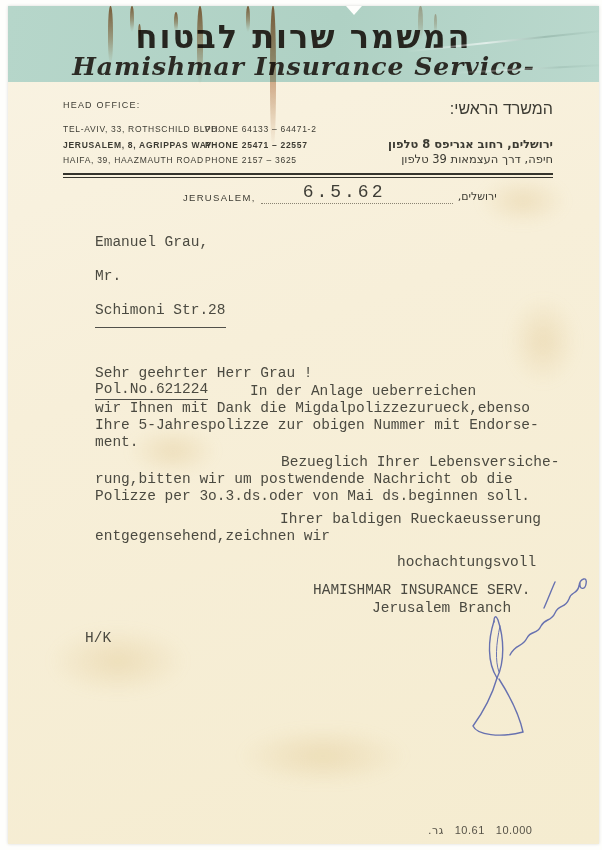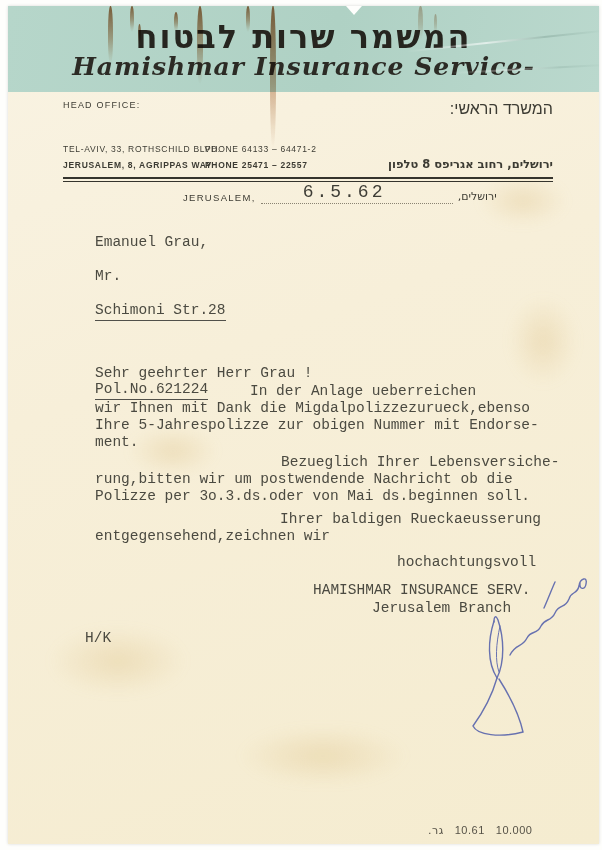--- a/index.html
+++ b/index.html
@@ -14,21 +14,21 @@
     position: absolute;
     left: 8px; top: 6px;
     width: 591px; height: 838px;
     background: linear-gradient(160deg, #f9f3e3 0%, #f7efd9 40%, #f5ecd0 100%);
     box-shadow: 0 0 3px rgba(0,0,0,0.15);
   }
   
   .banner {
     position: absolute;
     left: 0; top: 0; right: 0;
-    height: 86px;
+    height: 76px;
     background: linear-gradient(100deg, #b6d6ca 0%, #afd1c4 55%, #bad8cd 100%);
     text-align: center;
     overflow: hidden;
   }
   .logo-he {
     margin-top: 15px;
     font-family: "DejaVu Sans", sans-serif;
     font-weight: 900;
     font-size: 32px;
     line-height: 32px;
@@ -83,21 +83,21 @@
   .head-office {
     position: absolute;
     left: 55px; right: 46px; top: 94px;
     color: #3c3b33;
   }
   .ho-labels {
     display: flex;
     justify-content: space-between;
     font-size: 9px;
     letter-spacing: 1.2px;
-    margin-bottom: 24px;
+    margin-bottom: 4px;
   }
   .ho-labels .he { font-size: 16px; letter-spacing: 0; direction: rtl; }
   .ho-row {
     display: flex;
     align-items: baseline;
     font-size: 8.5px;
     letter-spacing: 0.7px;
     line-height: 14.5px;
     white-space: nowrap;
   }
@@ -149,21 +149,21 @@
     font-family: "Liberation Mono", monospace;
     font-size: 14.5px;
     line-height: 17px;
     color: #4b4a41;
     white-space: pre-line;
   }
   .recipient { left: 87px; top: 211px; }
   .recipient .u {
     display: inline-block;
     border-bottom: 1.5px solid #51504a;
-    padding-bottom: 1px;
+    padding-bottom: 8px;
     margin-bottom: 19px;
   }
   .salutation { left: 87px; top: 318px; margin-top: 41px; }
   .policy { left: 87px; top: 358px; }
   .policy span {
     display: inline-block;
     border-bottom: 1.5px solid #51504a;
     padding-bottom: 1px;
   }
   .para { left: 87px; width: 472px; }
@@ -231,20 +231,25 @@
     </div>
     <div class="ho-row">
       <span class="en">TEL-AVIV, 33, ROTHSCHILD BLVD.</span>
       <span class="phone">PHONE 64133 – 64471-2</span>
     </div>
     <div class="ho-row bold">
       <span class="en">JERUSALEM, 8, AGRIPPAS WAY</span>
       <span class="phone">PHONE 25471 – 22557</span>
       <span class="he">ירושלים, רחוב אגריפס 8 טלפון</span>
     </div>
+    <div class="ho-row">
+      <span class="en">HAIFA, 39, HAAZMAUTH ROAD</span>
+      <span class="phone">PHONE 2157 – 3625</span>
+      <span class="he">חיפה, דרך העצמאות 39 טלפון</span>
+    </div>
     <div class="double-rule"></div>
   </div>
 
   <div class="date-line">
     <span class="date-place-en">JERUSALEM,</span>
     <span class="date-dots">
       <span class="date-value">6.5.62</span>
     </span>
     <span class="date-place-he">ירושלים,</span>
   </div>

